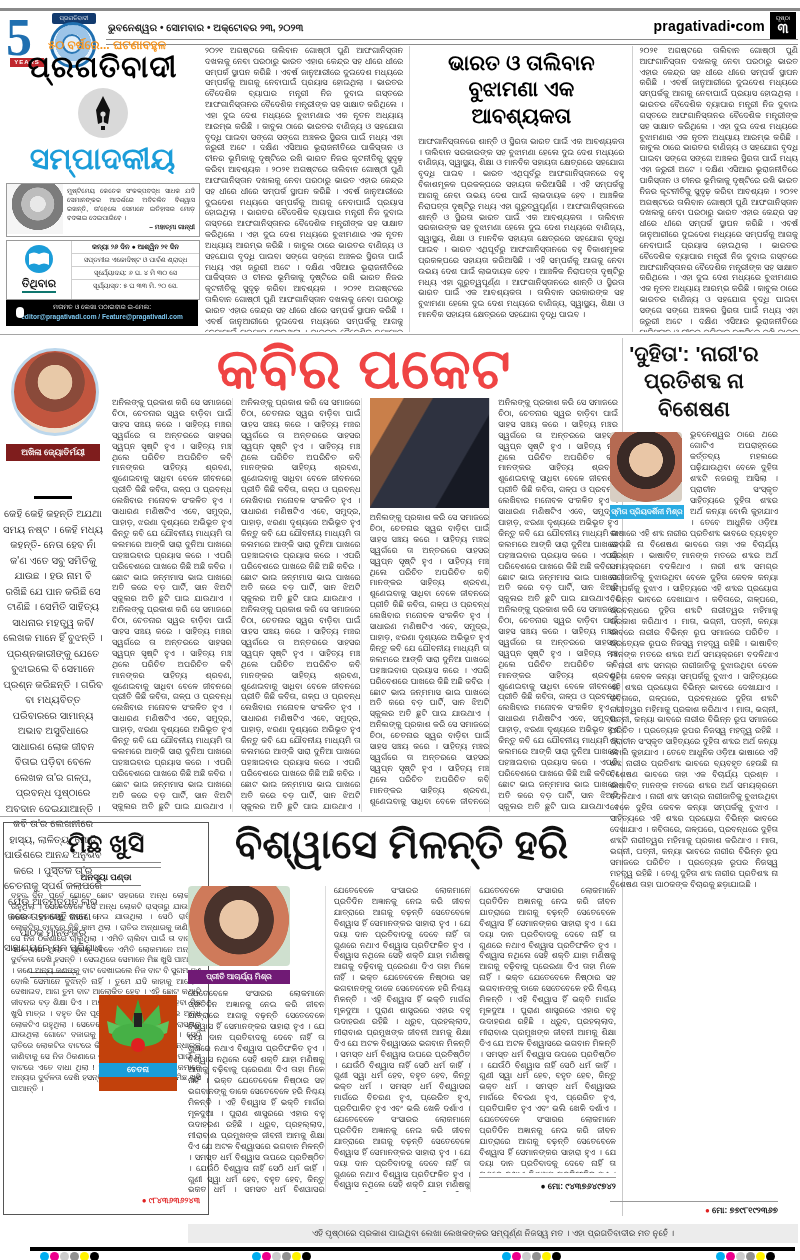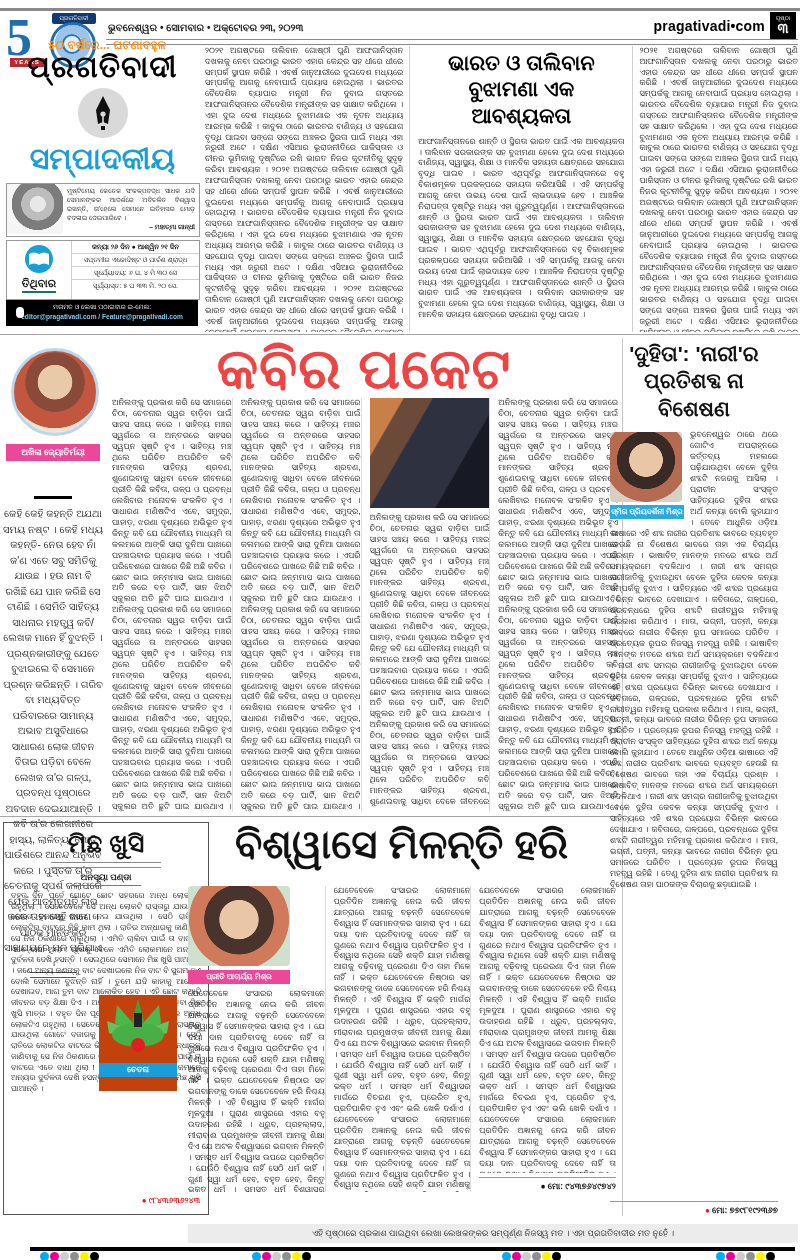--- a/index.html
+++ b/index.html
@@ -59,21 +59,21 @@
   .tcol2{width:208px;border-left:1px solid #d0d0d0;border-right:1px solid #d0d0d0;margin:0 6px;padding:0 8px;}
   .tcol3{width:160px;}
   .tophead{font-size:21px;font-weight:900;text-align:center;line-height:1.25;color:#000;margin:4px 0 8px 0;}
   .sect-hline{left:0;top:334px;width:800px;height:1px;background:#a5a5a5;}
 
   
   .mainhead{left:110px;top:336px;width:508px;text-align:center;font-size:56px;font-weight:900;letter-spacing:1px;color:#ef4444;}
   .rail{left:0;top:344px;width:106px;}
   .railphoto{position:absolute;left:11px;top:4px;width:82px;height:82px;border-radius:50%;border:3px solid #bcd7ec;
      background:radial-gradient(circle at 50% 38%, #e8c9a8 0 26%, #8a4a3a 27% 45%, #c2563f 46% 70%, #efe3d2 71%);}
-  .railbadge{position:absolute;left:6px;top:100px;width:94px;background:#ec4899;color:#fff;font-weight:bold;font-size:8.6px;text-align:center;padding:3px 0;}
+  .railbadge{position:absolute;left:6px;top:100px;width:94px;background:#7f1d1d;color:#fff;font-weight:bold;font-size:8.6px;text-align:center;padding:3px 0;}
   .railrule{position:absolute;left:34px;top:152px;width:38px;height:3px;background:#000;}
   .pullq{position:absolute;left:3px;top:162px;width:100px;height:460px;overflow:hidden;font-size:10px;line-height:1.55;text-align:center;color:#1a1a1a;}
   .pullend{position:absolute;left:30px;top:628px;width:46px;height:4px;border-top:1px solid #555;border-bottom:1px solid #555;}
 
   .maincols{left:112px;top:398px;width:506px;height:414px;display:flex;}
   .maincols .col{flex:1;overflow:hidden;font-size:8.2px;line-height:1.33;border-left:1px solid #dcdcdc;padding-left:8px;}
   .maincols .col:first-child{border-left:none;padding-left:0;}
   .handphoto{width:100%;height:110px;margin-bottom:5px;background:
      linear-gradient(120deg,#c97f4a 0 18%, #6b4a3a 19% 34%, #2e3240 35% 70%, #171a24 71%);}
   .signoff{margin-top:6px;text-align:right;font-size:8.2px;font-weight:bold;line-height:1.45;}
@@ -101,21 +101,21 @@
   .lotusbadge{margin-top:2px;background:#1b9dd9;color:#fff;font-size:8px;font-weight:bold;padding:2px 0;}
   .lfoot{position:absolute;right:8px;bottom:8px;font-size:8.6px;font-weight:bold;}
 
   
   .mhead{left:185px;top:822px;width:433px;text-align:center;font-size:40px;font-weight:900;}
   .midcols{left:188px;top:886px;width:428px;height:306px;display:flex;}
   .midcols .col{flex:1;overflow:hidden;font-size:8.2px;line-height:1.33;border-left:1px solid #dcdcdc;padding-left:8px;display:flex;flex-direction:column;}
   .midcols .col:first-child{border-left:none;padding-left:0;}
   .mphoto{width:102px;height:80px;border-radius:4px;margin-bottom:4px;background:
      radial-gradient(circle at 50% 42%, #e9c6a6 0 28%, #4a332c 29% 50%, #cf7a5a 51% 72%, #cfe0cf 73%);}
-  .mbadge{width:102px;background:#ec4899;color:#fff;font-weight:bold;font-size:7.6px;text-align:center;padding:2px 0;margin-bottom:5px;}
+  .mbadge{width:102px;background:#701a75;color:#fff;font-weight:bold;font-size:7.6px;text-align:center;padding:2px 0;margin-bottom:5px;}
   .mtxt{flex:1;overflow:hidden;text-align:justify;}
 
   
   .disc{left:188px;top:1224px;width:610px;height:19px;background:#ececec;text-align:center;font-size:8.6px;line-height:19px;color:#222;}
   .blackbar{left:30px;top:1247px;width:765px;height:4px;background:#000;}
   .dots{position:absolute;top:1252px;height:9px;display:flex;gap:1px;}
   .dot{width:9px;height:9px;border-radius:50%;}
 </style>
 </head>
 <body>

